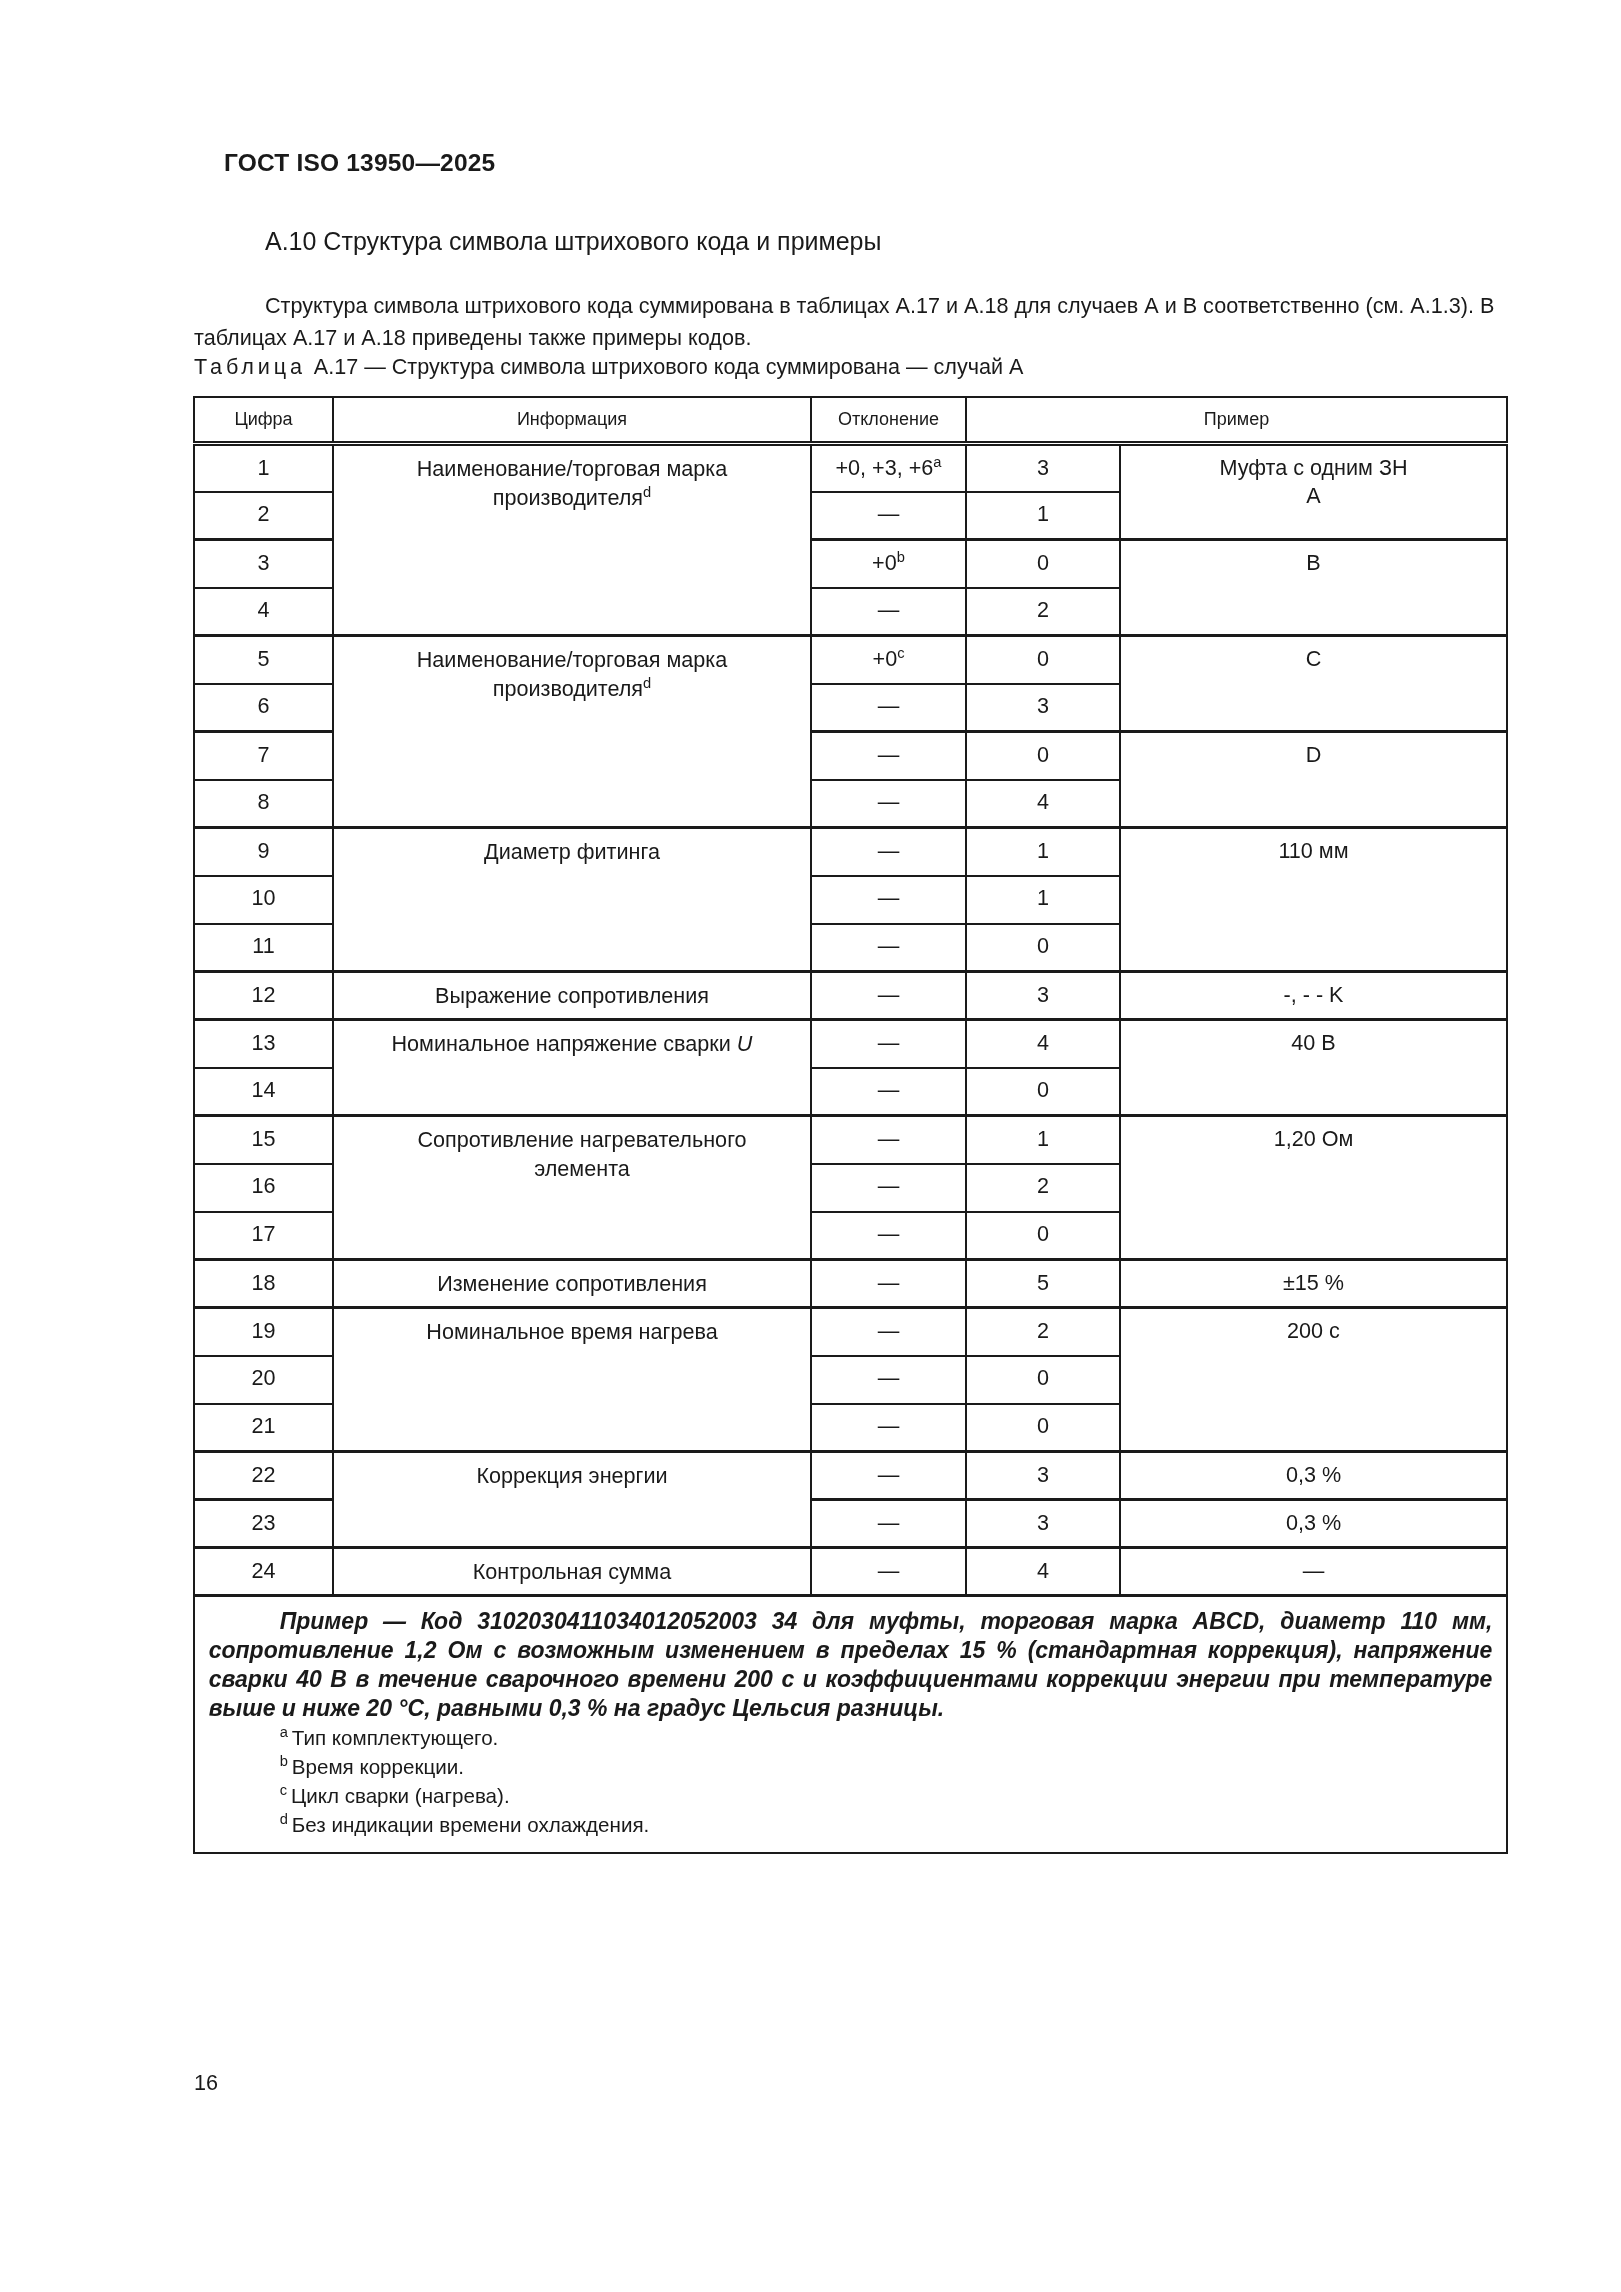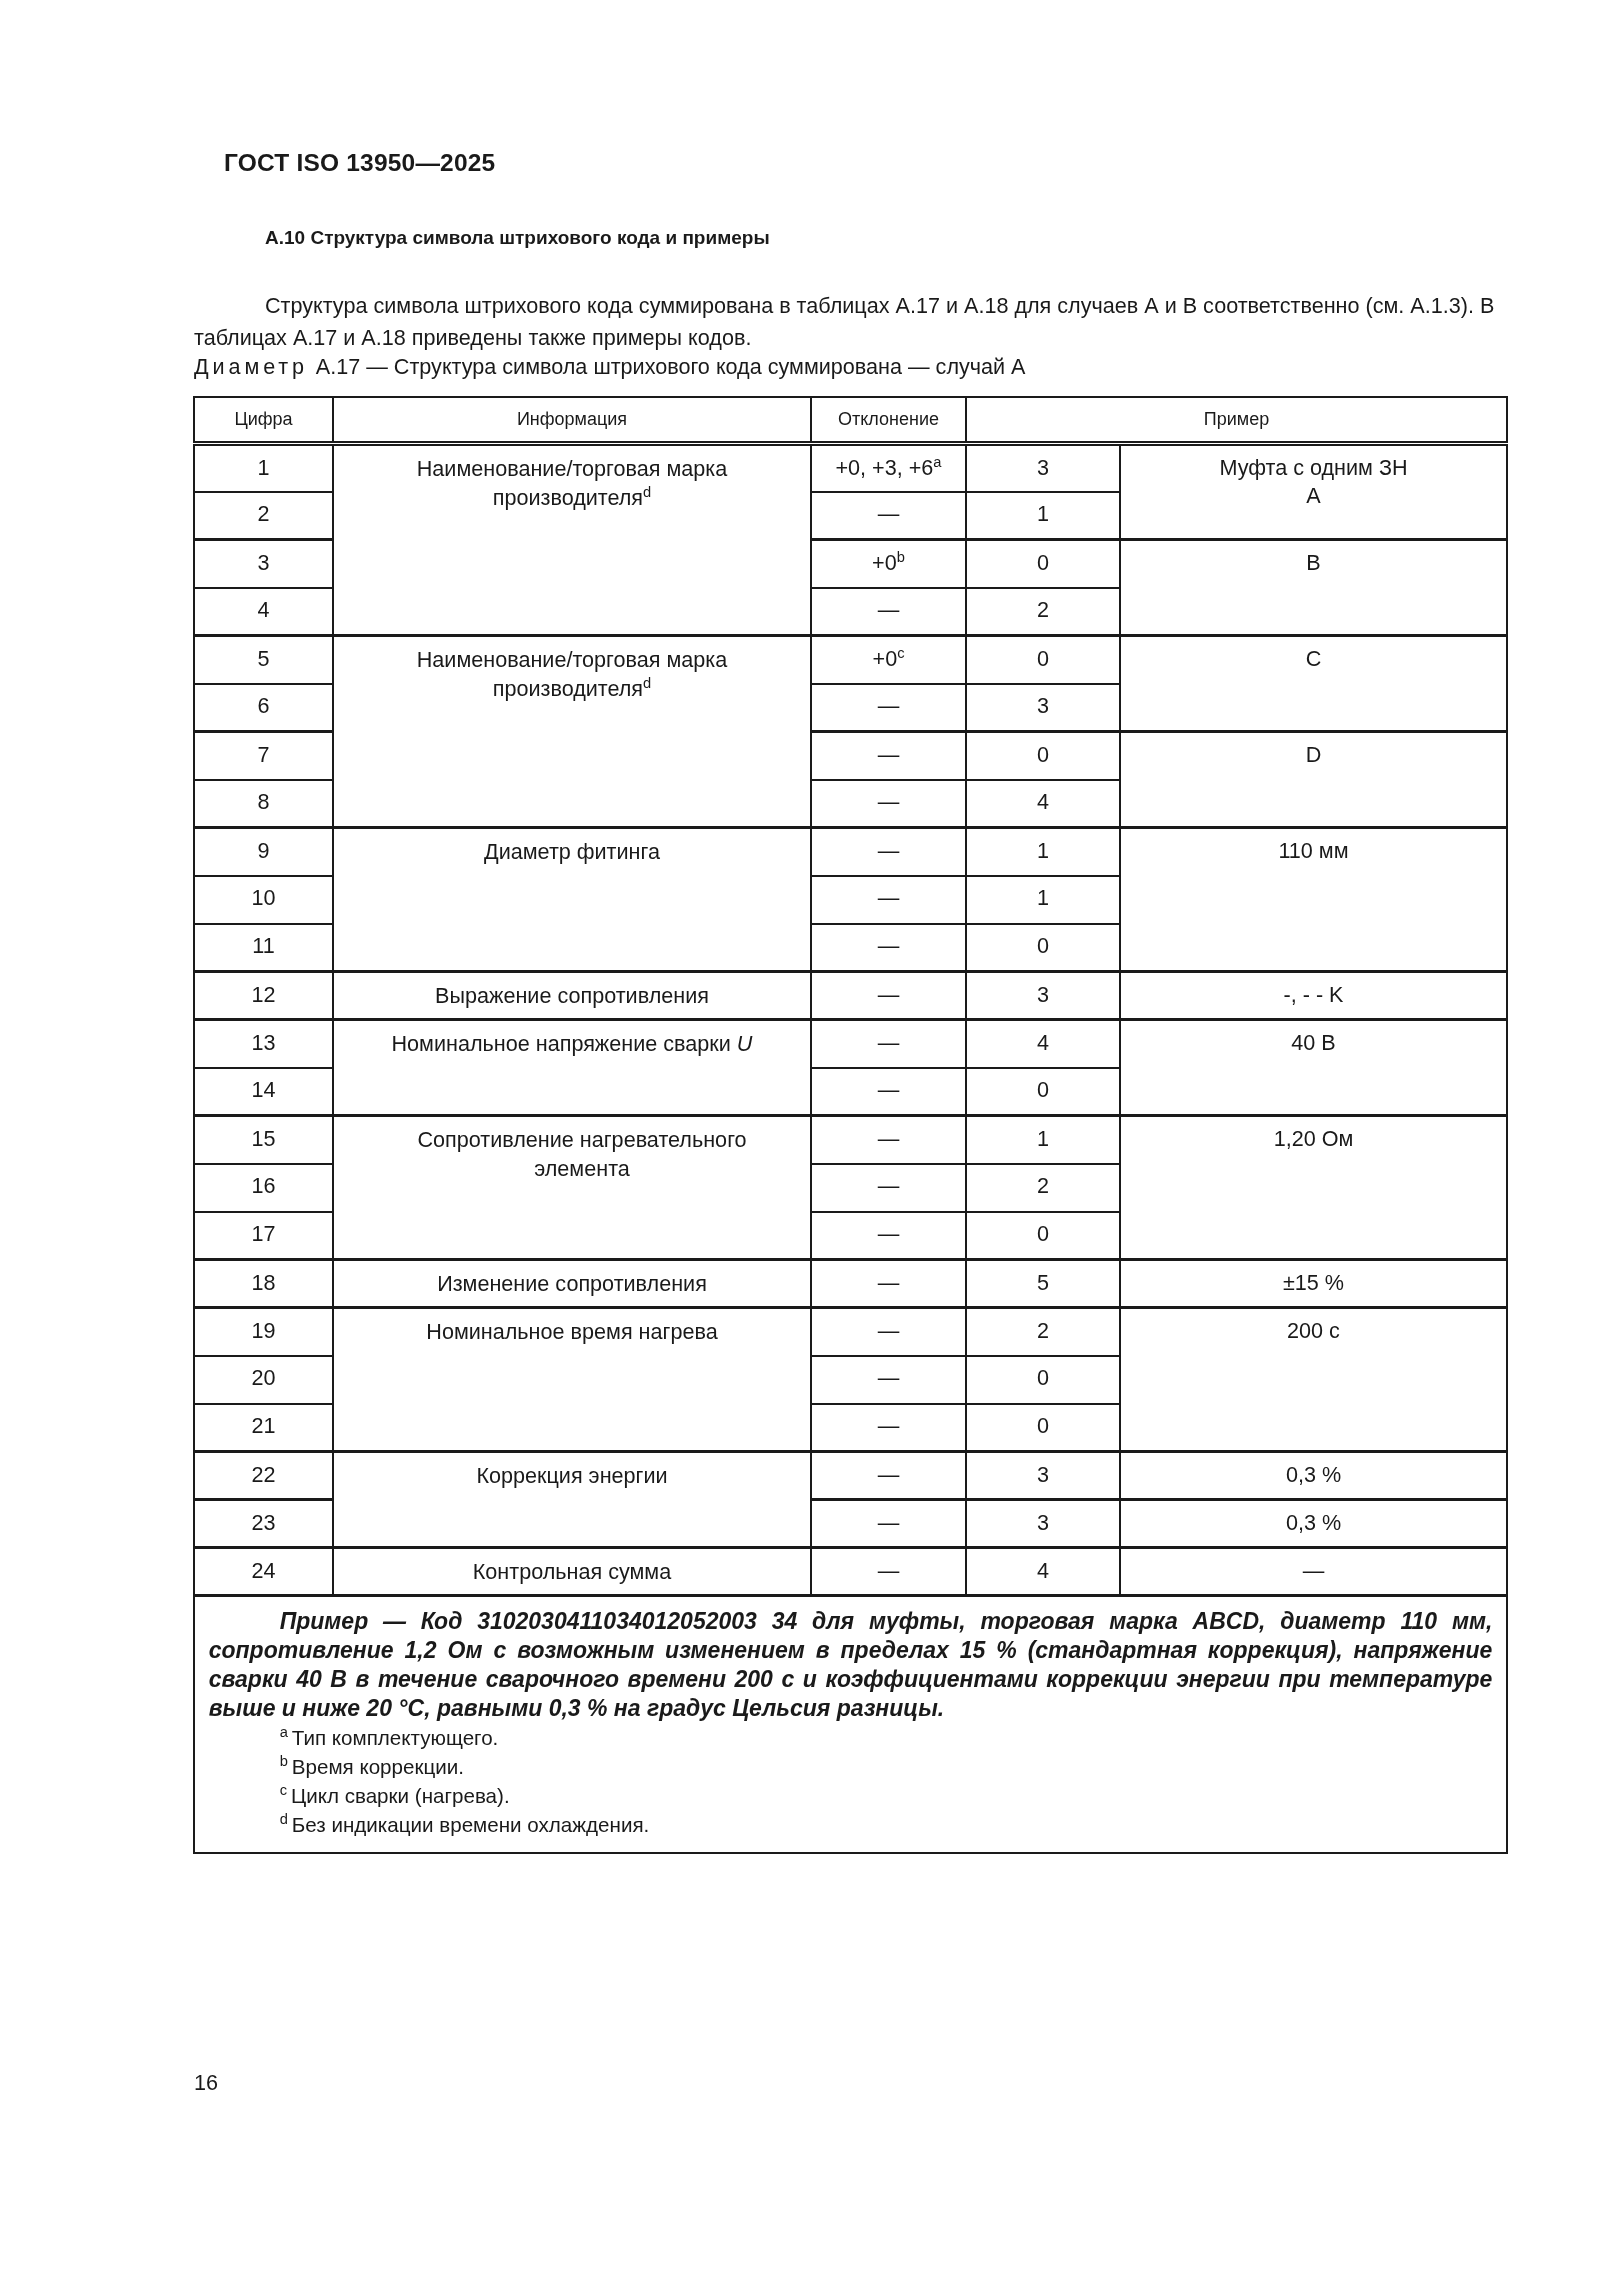--- a/index.html
+++ b/index.html
@@ -1,19 +1,19 @@
 <!DOCTYPE html>
 <html><head>
 <meta charset="utf-8">
 <style>
   html, body { margin: 0; padding: 0; background: #ffffff; }
   body { width: 1621px; height: 2293px; position: relative; font-family: "Liberation Sans", sans-serif; color: #1a1a1a; overflow: hidden; }
   .abs { position: absolute; }
   #doc-header { left: 194px; top: 149px; font-size: 24.5px; font-weight: bold; letter-spacing: 0.2px; margin-left: 30px; }
-  #section-heading { left: 265px; top: 227px; font-size: 19px; font-weight: bold; }
+  #section-heading { left: 265px; top: 227px; font-size: 25px; font-weight: normal; }
   #intro { left: 194px; top: 260px; width: 1313px; font-size: 21.6px; line-height: 32px; text-indent: 71px; margin-top: 30px; }
   #table-caption { left: 194px; top: 354px; font-size: 21.6px; }
   #table-caption .spaced { letter-spacing: 3.9px; margin-right: 7.8px; }
 
   #tbl { position: absolute; left: 193px; top: 396px; width: 1313px; border-collapse: collapse; table-layout: fixed; font-size: 21.6px; }
   #tbl col.c1 { width: 139px; }
   #tbl col.c2 { width: 478px; }
   #tbl col.c3 { width: 155px; }
   #tbl col.c4 { width: 154px; }
   #tbl col.c5 { width: 387px; }
@@ -32,21 +32,21 @@
   #tbl tr > *:first-child { border-left-width: 2.9px; }
   #tbl tr > *:last-child { border-right-width: 2.9px; }
 </style>
 </head>
 <body>
 
 <div id="doc-header" class="abs">ГОСТ ISO  13950—2025</div>
 <div id="section-heading" class="abs">А.10 Структура символа штрихового кода и примеры</div>
 <div id="intro" class="abs">Структура символа штрихового кода суммирована в таблицах А.17 и А.18 для случаев А и В соответственно (см. А.1.3). В таблицах А.17 и А.18 приведены также примеры кодов.</div>
 <div id="table-caption" class="abs">
-  <span class="spaced">Диаметр</span><span>А.17 — Структура символа штрихового кода суммирована — случай А</span>
+  <span class="spaced">Таблица</span><span>А.17 — Структура символа штрихового кода суммирована — случай А</span>
 </div>
 
 <table id="tbl">
   <colgroup>
       <col class="c1">
       <col class="c2">
       <col class="c3">
       <col class="c4">
       <col class="c5">
     </colgroup>

